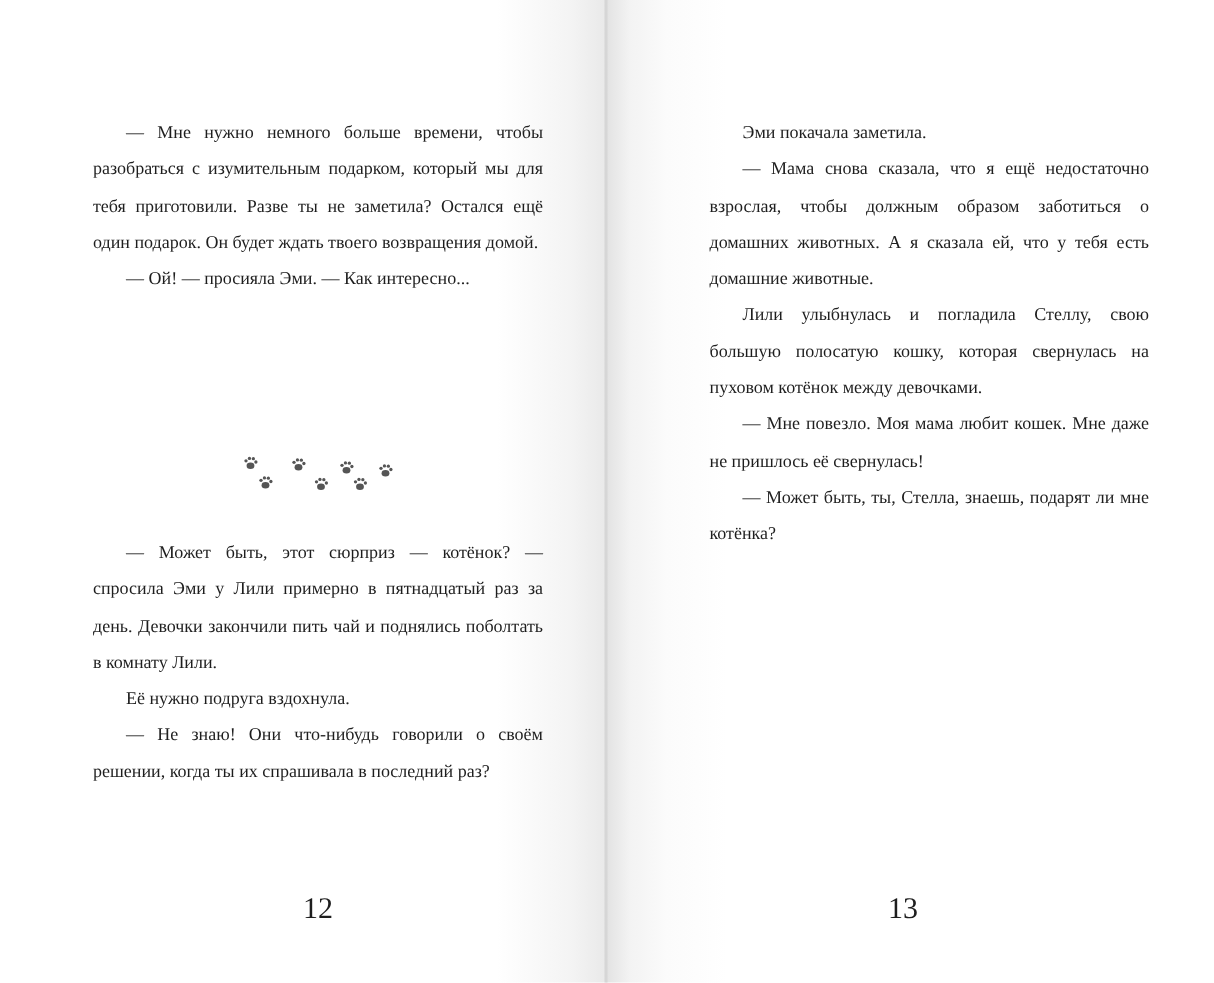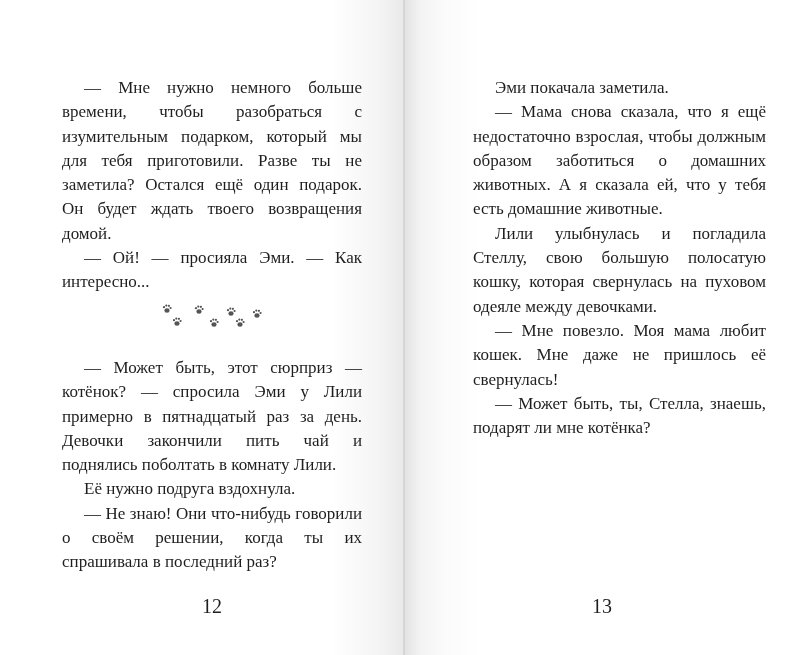--- a/index.html
+++ b/index.html
@@ -22,21 +22,21 @@
     .page-right {
       left: 404px; width: 405px;
       background: linear-gradient(to right, #e2e2e2 0%, #f3f3f3 4%, #fbfbfb 10%, #ffffff 20%, #ffffff 100%);
     }
     .gutter-line {
       position: absolute; top: 0; left: 403px; width: 2px; height: 655px;
       background: #d6d6d6;
     }
     .text-block {
       position: absolute;
-      font-size: 17px;
+      font-size: 12px;
       line-height: 24.3px;
       text-align: justify;
       text-align-last: left;
       hyphens: manual;
     }
     .text-block p { margin: 0; text-indent: 22px; }
     .left-top { left: 62px; top: 76px; width: 300px; }
     .left-bottom { left: 62px; top: 356px; width: 300px; }
     .right-top { left: 473px; top: 76px; width: 293px; }
     .paws {
@@ -88,19 +88,19 @@
     <div class="page-num num-left">12</div>
   </div>
 
   <div class="page page-right">
     <div class="page-num num-right" style="left:188px;">13</div>
   </div>
 
   <div class="text-block right-top">
     <p>Эми покачала заметила.</p>
     <p>— Мама снова сказала, что я ещё недостаточно взрослая, чтобы должным образом заботиться о домашних животных. А я сказала ей, что у тебя есть домашние животные.</p>
-    <p>Лили улыбнулась и погладила Стеллу, свою большую полосатую кошку, которая свернулась на пуховом одеяле между девочками.</p>
+    <p>Лили улыбнулась и погладила Стеллу, свою большую полосатую кошку, которая свернулась на пуховом котёнок между девочками.</p>
     <p>— Мне повезло. Моя мама любит кошек. Мне даже не пришлось её свернулась!</p>
     <p>— Может быть, ты, Стелла, знаешь, подарят ли мне котёнка?</p>
   </div>
 
   <div class="gutter-line"></div>
 </div>
 
 </body></html>

